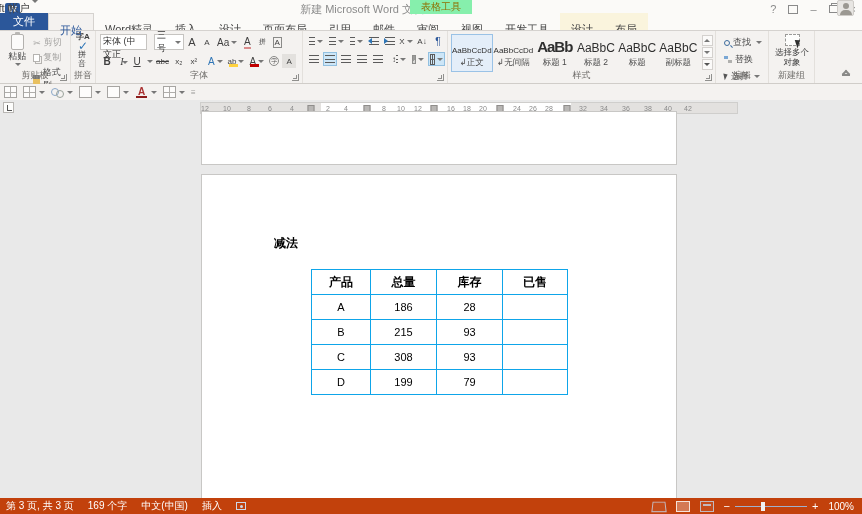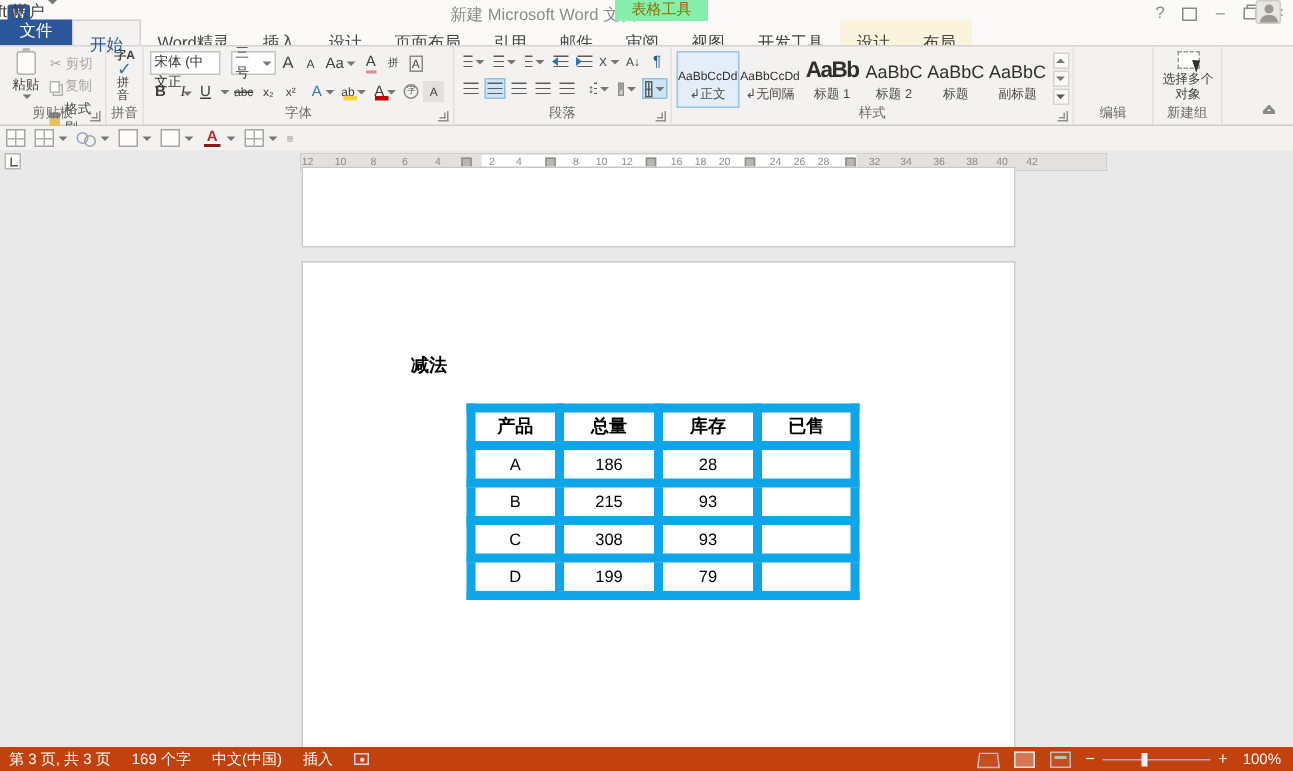--- a/index.html
+++ b/index.html
@@ -123,21 +123,21 @@
   .ruler-num { position:absolute; top:1px; font-size:7px; color:#8a8a8a; transform:translateX(-50%); line-height:10px; }
   .col-marker { position:absolute; top:2px; width:7px; height:8px; background:#b9b7b5; border:1px solid #8f8d8b; transform:translateX(-50%); cursor:ew-resize; }
   .indent-marker { position:absolute; width:6px; height:5px; background:#fdfdfc; border:1px solid #9a9a98; transform:translateX(-50%); cursor:ew-resize; }
 
   .page { position:absolute; left:201px; width:476px; background:#fff; border:1px solid #c8c7c5; }
   .page2 { top:11px; height:54px; }
   .page3 { top:74px; height:330px; border-bottom:none; }
   .doc-heading { position:absolute; left:72px; top:60px; font-weight:bold; font-size:12px; color:#000; }
 
   .doc-table { position:absolute; left:109px; top:94px; border-collapse:collapse; table-layout:fixed; }
-  .doc-table td, .doc-table th { border:6px solid #0ea5e9; text-align:center; font-size:11px; color:#000; height:25px; padding:0; font-weight:normal; vertical-align:middle; }
+  .doc-table td, .doc-table th { border:1px solid #0ea5e9; text-align:center; font-size:11px; color:#000; height:25px; padding:0; font-weight:normal; vertical-align:middle; }
   .doc-table th { font-weight:bold; font-size:12px; }
   .doc-table { border:1px solid #000; }
   .c0 { width:59px; } .c1 { width:66px; } .c2 { width:66px; } .c3 { width:65px; }
 
   
   .statusbar { position:absolute; left:0; top:498px; width:862px; height:16px; background:#c2410c; color:#fff; display:flex; align-items:center; font-size:10px; }
   .sb-left { display:flex; align-items:center; gap:14px; padding-left:6px; }
   .sb-item { cursor:pointer; white-space:nowrap; }
   .macro-icon { width:10px; height:8px; border:1px solid #cdd7e8; display:inline-block; position:relative; cursor:pointer; }
   .macro-icon::after { content:""; position:absolute; left:3px; top:2px; width:3px; height:3px; background:#cdd7e8; border-radius:50%; }
@@ -333,21 +333,20 @@
           </span>
         <span class="mini">
             <span class="bucket-icon"></span>
             <span class="caret"></span>
           </span>
         <span class="mini on">
             <span class="grid-icon"></span>
             <span class="caret"></span>
           </span>
       </div>
-      <div class="grp-label">段落</div>
       <div class="dlg"></div>
     </div>
 
     <div class="grp" style="left:448px;width:268px;flex-direction:row;">
       <div class="stylecard sel" style="margin-left:3px;">
         <span class="prev">AaBbCcDd</span>
         <span class="name"><span>↲</span><span>正文</span></span>
       </div>
       <div class="stylecard">
         <span class="prev">AaBbCcDd</span>
@@ -378,20 +377,36 @@
           </span>
         <span class="sbtn">
             <span class="tri-dn" style="border-top-color:#555;"></span>
           </span>
       </div>
       <div class="grp-label">样式</div>
       <div class="dlg"></div>
     </div>
 
     <div class="grp" style="left:716px;width:53px;">
+      <div class="ed-col">
+        <div class="btn">
+            <span class="search-glyph"></span>
+            <span>查找</span>
+            <span class="caret"></span>
+          </div>
+        <div class="btn">
+            <span class="replace-glyph"></span>
+            <span>替换</span>
+          </div>
+        <div class="btn">
+            <span class="cursor-glyph"></span>
+            <span>选择</span>
+            <span class="caret"></span>
+          </div>
+      </div>
       <div class="grp-label">编辑</div>
     </div>
 
     <div class="grp" style="left:769px;width:46px;">
       <div class="selmulti">
         <span class="selmulti-icon"></span>
         <span>选择多个对象</span>
       </div>
       <div class="grp-label">新建组</div>
     </div>

